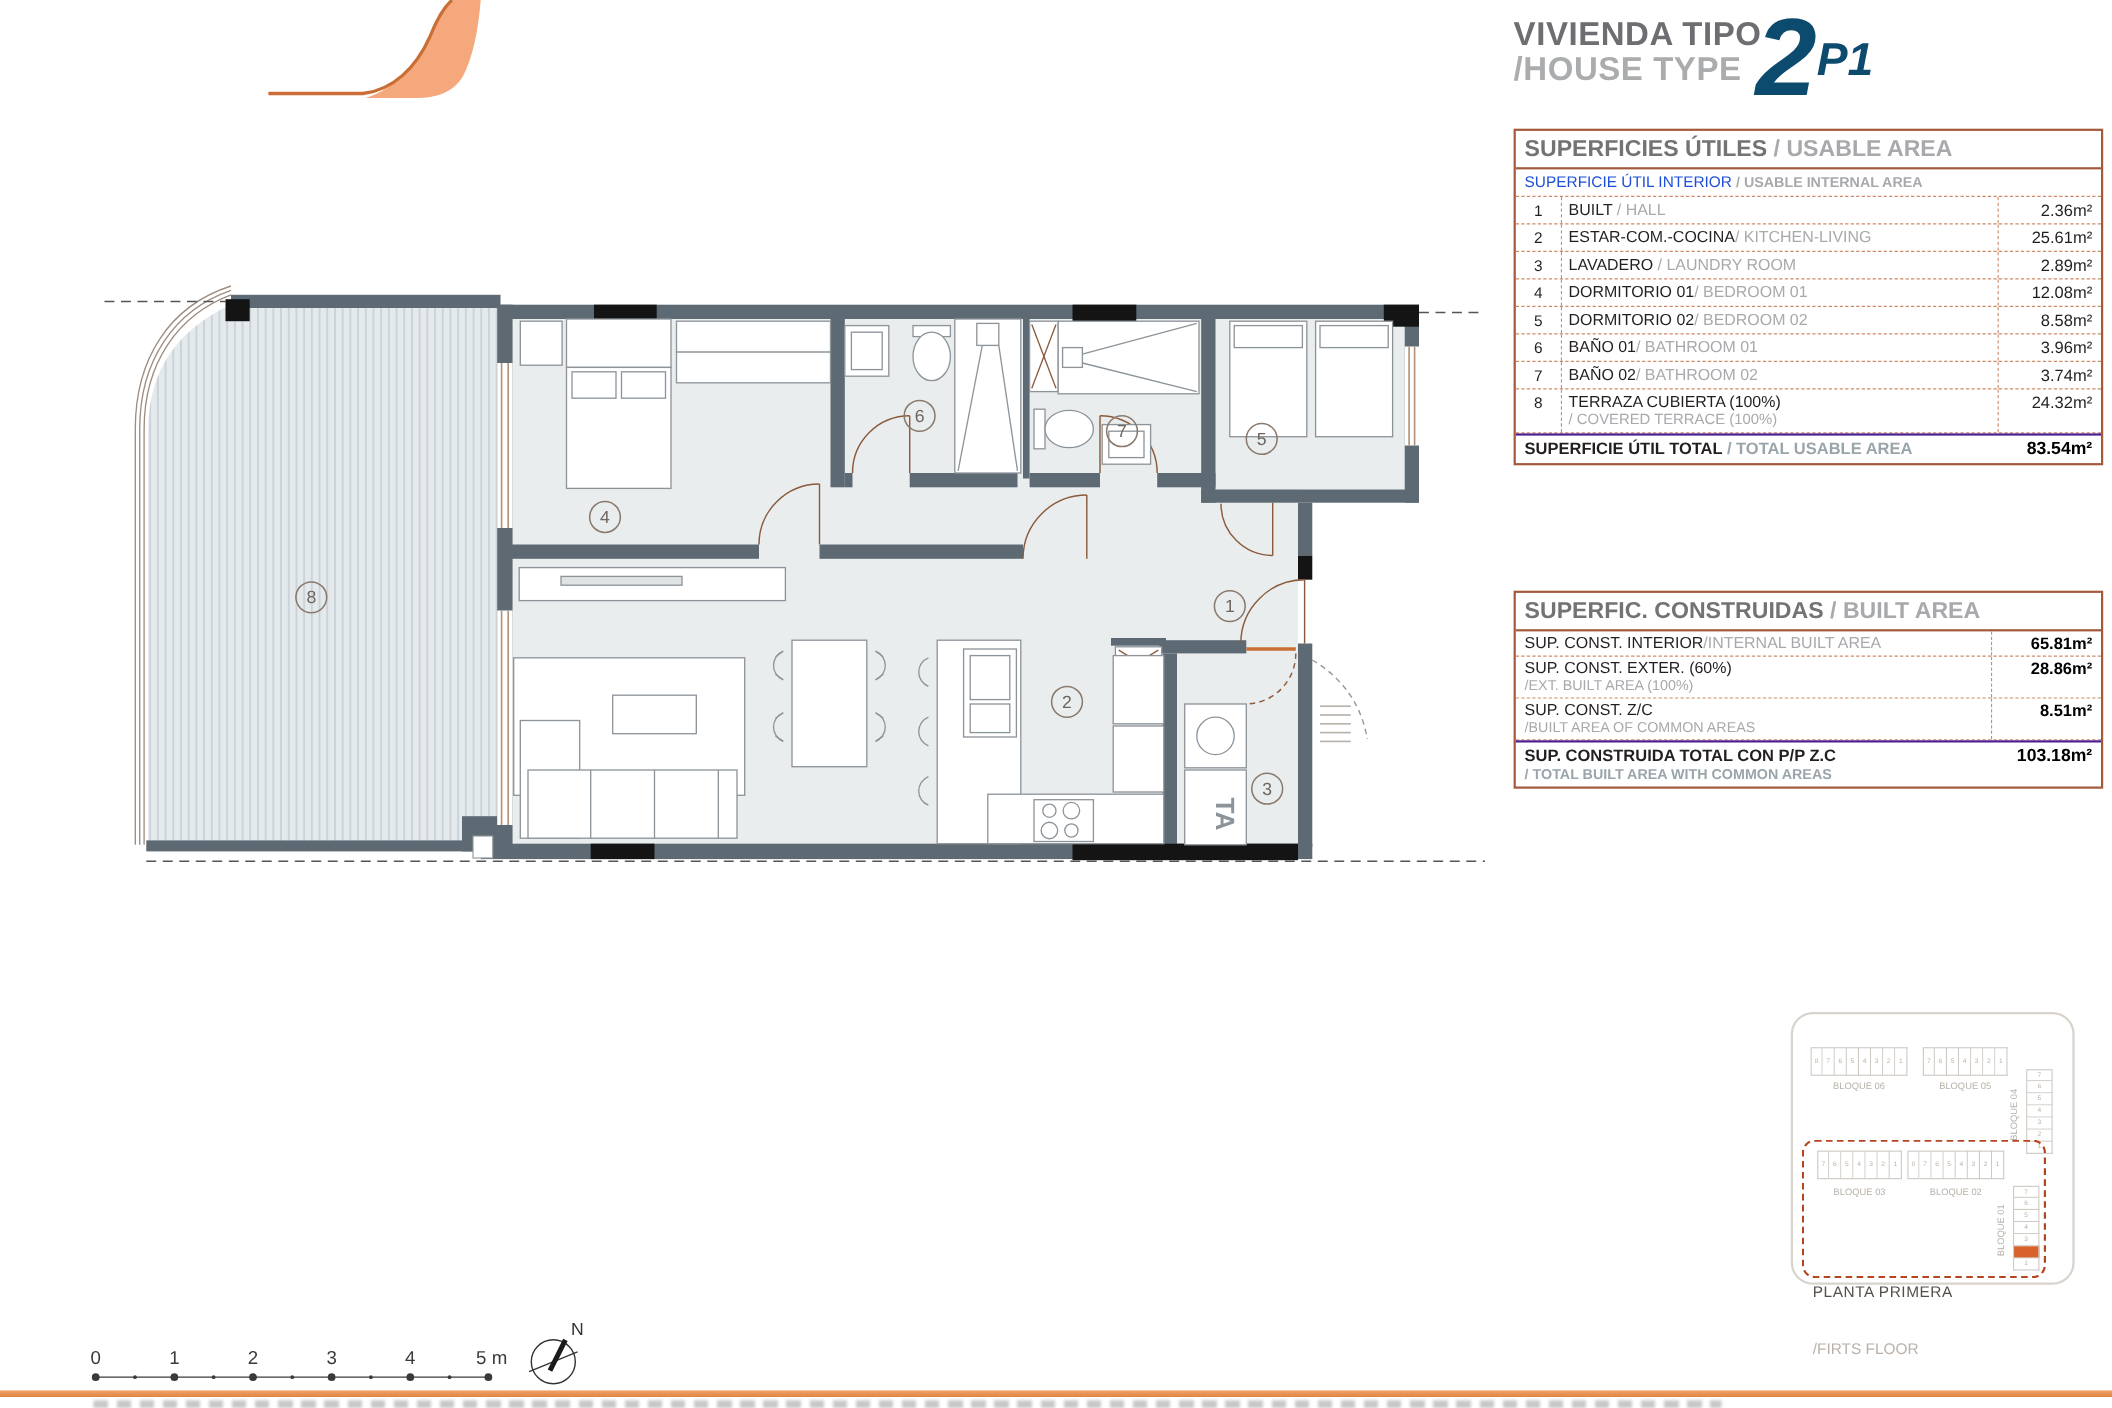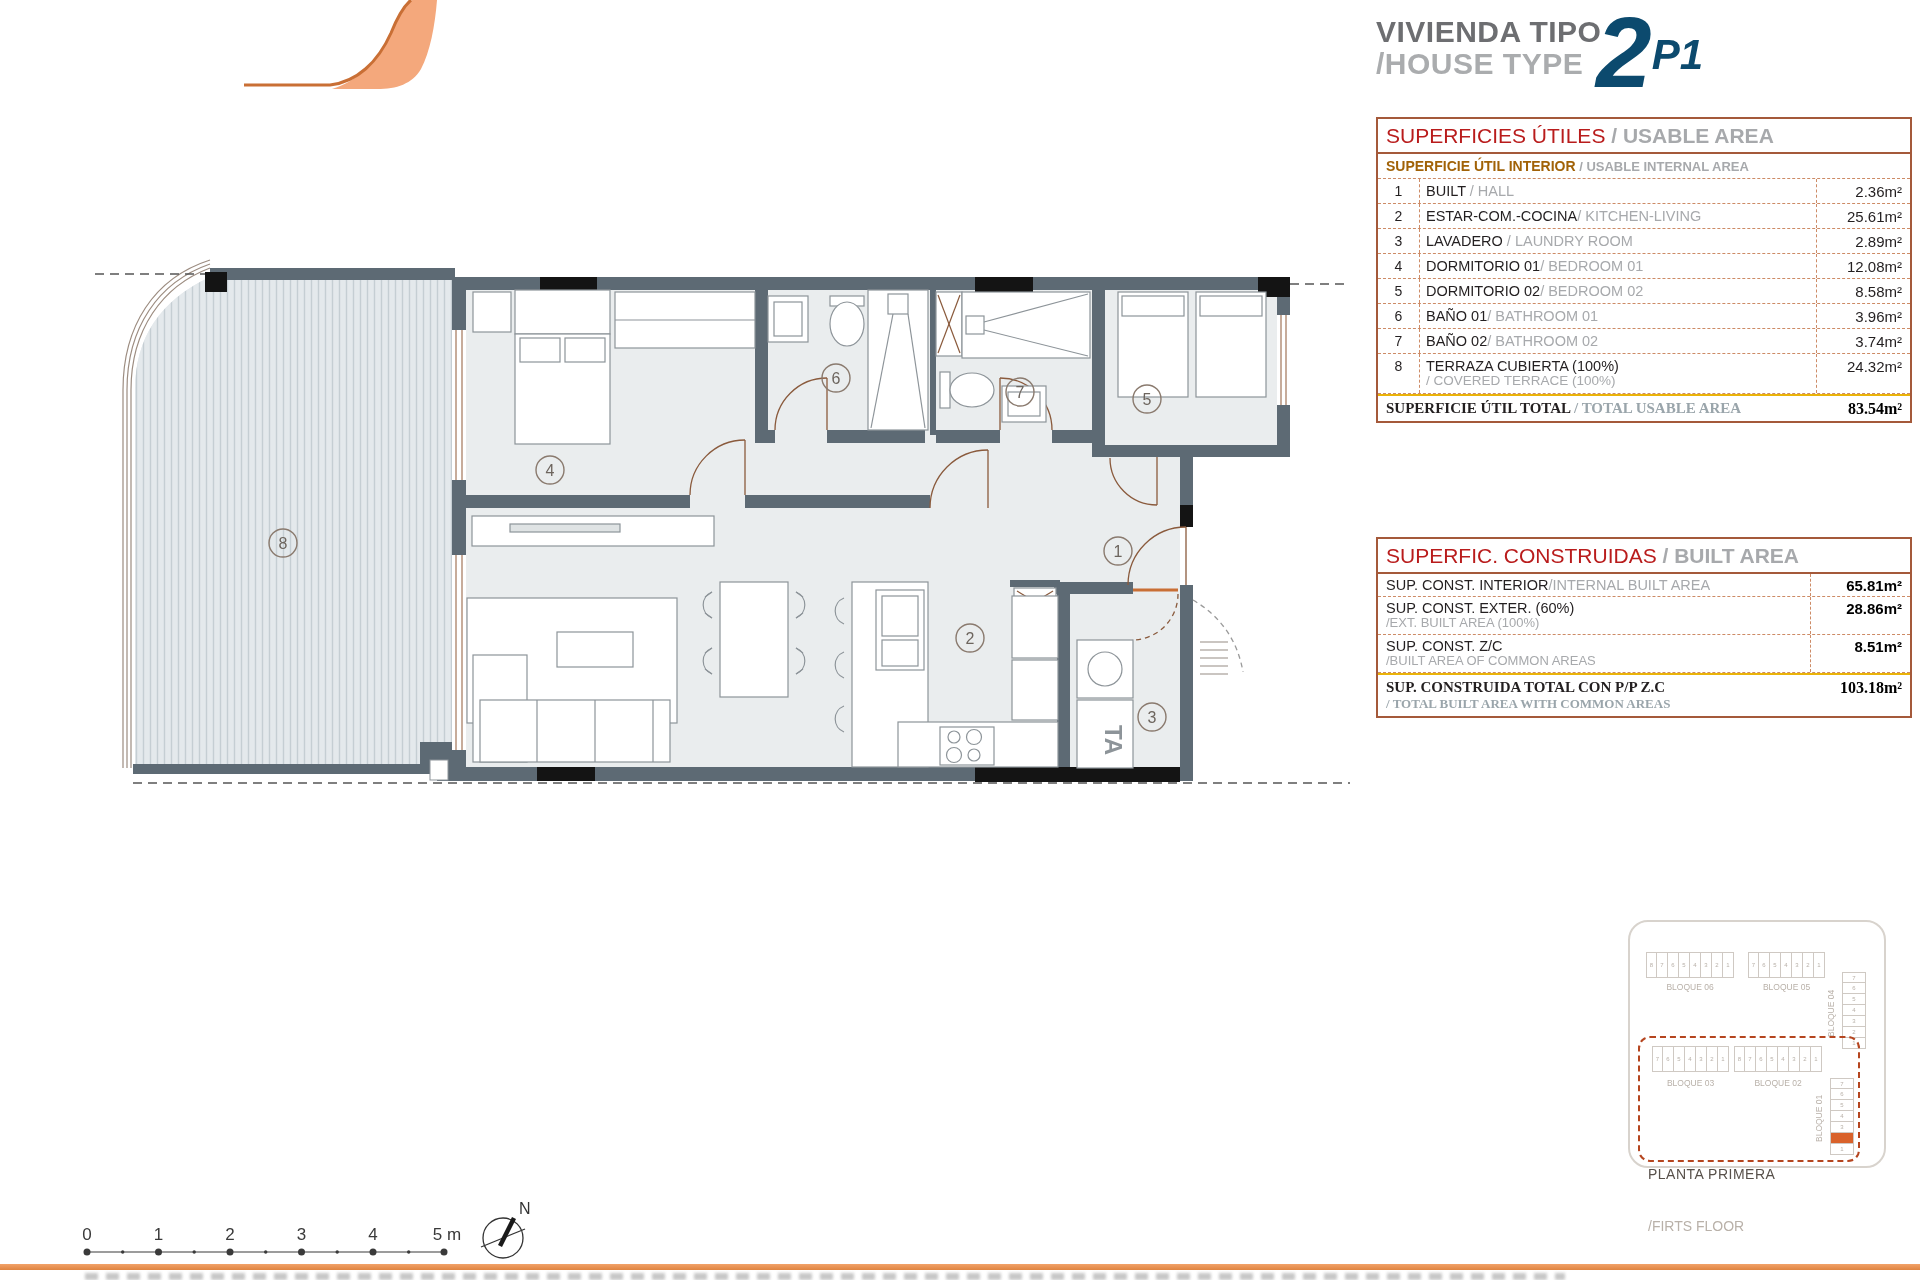--- a/index.html
+++ b/index.html
@@ -11,33 +11,33 @@
   .hdr-title{left:1376px;top:16px;width:300px;line-height:1.05;}
   .hdr-es{font-size:30px;font-weight:bold;color:#6d6e71;letter-spacing:.5px;}
   .hdr-en{font-size:30px;font-weight:bold;color:#aaacae;letter-spacing:.5px;}
   .hdr-type{left:1596px;top:2px;width:240px;color:#0c4a6e;white-space:nowrap;font-style:italic;}
   .hdr-num{font-size:100px;font-weight:bold;line-height:1;}
   .hdr-var{font-size:42px;font-weight:bold;vertical-align:18px;}
 
   
   .tbl{left:1376px;width:536px;border:2px solid #a4593a;background:#fff;box-sizing:border-box;}
   .tbl-title{border-bottom:2px solid #a4593a;padding:5px 8px 4px 8px;white-space:nowrap;}
-  .tt-es{font-size:21px;font-weight:normal;color:#b91c1c;}
+  .tt-es{font-size:21px;font-weight:bold;color:#737373;}
   .tt-en{font-size:21px;font-weight:bold;color:#a7a9ac;}
   .tbl-sub{border-bottom:1px dashed #cd8b66;padding:3px 8px;white-space:nowrap;}
-  .ts-es{font-size:14px;font-weight:bold;color:#a16207;}
+  .ts-es{font-size:14px;font-weight:normal;color:#1d4ed8;}
   .ts-en{font-size:13px;font-weight:bold;color:#a7a9ac;}
   .trow{display:grid;grid-template-columns:42px 1fr 94px;border-bottom:1px dashed #cd8b66;}
   .trow:last-child{border-bottom:none;}
   .tnum{font-size:14px;color:#231f20;text-align:center;padding:4px 0;border-right:1px dashed #cd8b66;}
   .tname{font-size:14.5px;color:#231f20;padding:4px 6px;white-space:nowrap;overflow:hidden;}
   .tname .en{color:#a7a9ac;}
   .tval{font-size:15px;color:#231f20;text-align:right;padding:4px 8px 0 0;border-left:1px dashed #cd8b66;}
   .tname .line2{display:block;color:#a7a9ac;font-size:13.5px;line-height:1.1;}
-  .total-row{display:grid;grid-template-columns:1fr 100px;border-top:2px solid #eab308;font-family:Liberation Serif, serif;}
+  .total-row{display:grid;grid-template-columns:1fr 100px;border-top:2px solid #4c1d95;}
   .total-lab{padding:4px 8px;font-size:15px;font-weight:bold;color:#231f20;white-space:nowrap;}
   .total-lab .en{color:#9aa5ab;}
   .total-val{font-size:16px;font-weight:bold;text-align:right;padding:4px 8px 3px 0;}
   
   .brow{display:grid;grid-template-columns:1fr 100px;border-bottom:1px dashed #cd8b66;}
   .blab{padding:3px 8px;font-size:14.5px;color:#231f20;white-space:nowrap;}
   .blab .en{color:#a7a9ac;}
   .blab .line2{display:block;color:#a7a9ac;font-size:13px;line-height:1.15;}
   .bval{font-size:15px;font-weight:bold;text-align:right;padding:3px 8px 0 0;border-left:1px dashed #cd8b66;}
 

